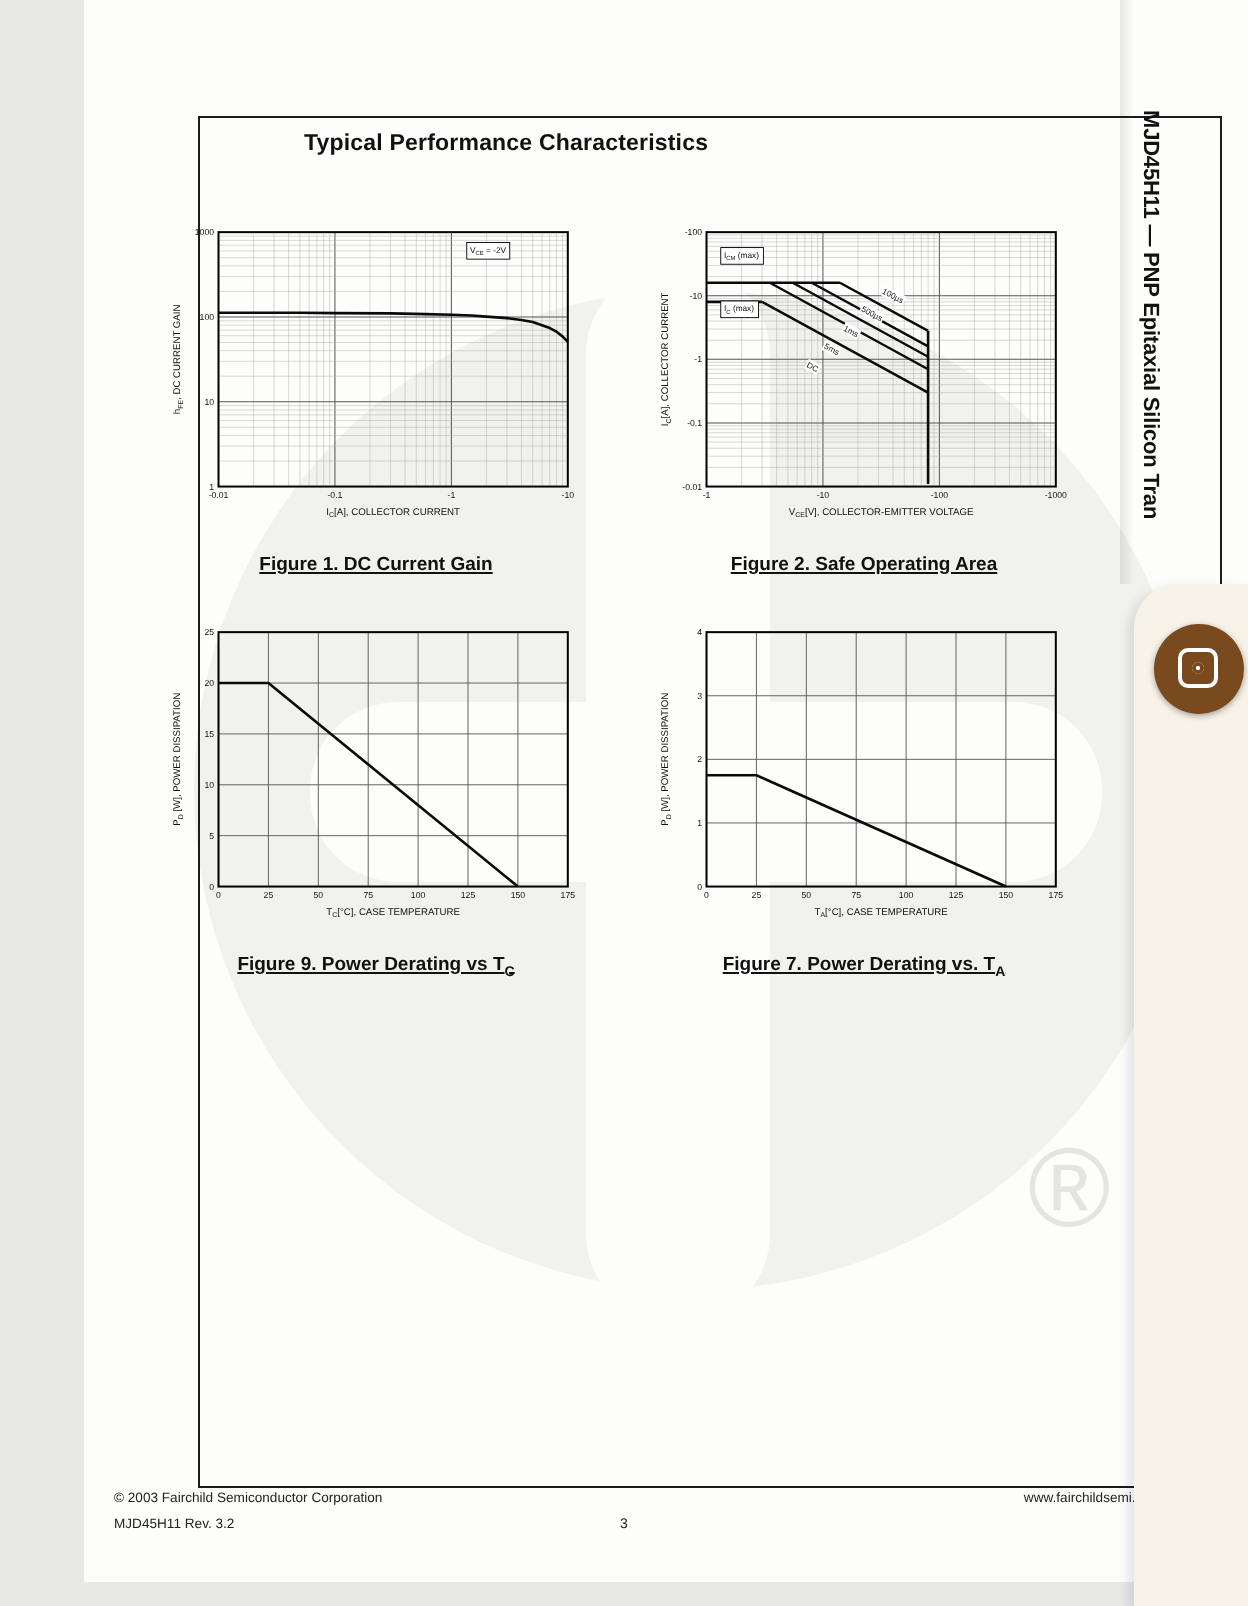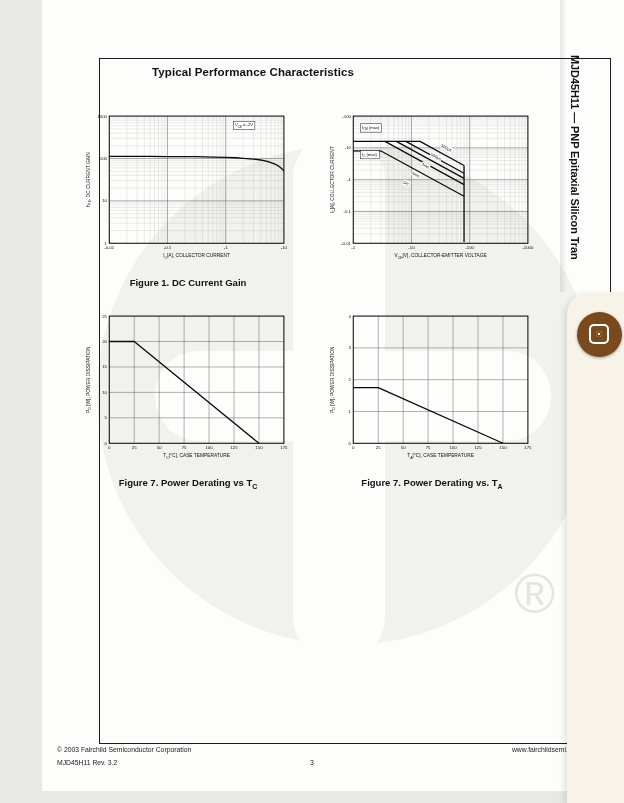--- a/index.html
+++ b/index.html
@@ -4,21 +4,21 @@
 <style>
   html,body{margin:0;padding:0;}
   body{width:624px;height:803px;background:#e8e8e6;font-family:"Liberation Sans",sans-serif;position:relative;overflow:hidden;}
   .paper{position:absolute;left:42px;top:0;width:582px;height:791px;background:#fdfdfc;}
   .frame{position:absolute;left:57px;top:58px;width:510px;height:684px;border:1px solid #1c1c1c;}
   .page-title{position:absolute;left:75px;top:66px;font-size:11.5px;font-weight:bold;color:#111;letter-spacing:0.1px;margin-left:35px;}
   .fig{position:absolute;width:212px;}
   .fig svg{width:212px;height:auto;display:block;font-family:"Liberation Sans",sans-serif;}
   #fig1{left:82px;top:108px;} #fig2{left:326px;top:108px;}
   #fig3{left:82px;top:308px;} #fig4{left:326px;top:308px;}
-  .caption{margin-top:9px;text-align:center;font-size:9.5px;font-weight:bold;color:#111;}
+  .caption{margin-top:9px;text-align:center;font-size:9.5px;font-weight:bold;color:#111;text-decoration:underline;}
   .caption sub{font-size:7px;}
   .footer-copy{position:absolute;left:57px;top:746px;font-size:6.8px;color:#222;}
   .footer-rev{position:absolute;left:57px;top:759px;font-size:6.8px;color:#222;}
   .footer-page{position:absolute;left:0;top:759px;width:624px;text-align:center;font-size:7px;color:#222;}
   .footer-site{position:absolute;right:49px;top:746px;font-size:6.8px;color:#222;}
   .v-title{position:absolute;left:569px;top:55px;height:240px;writing-mode:vertical-rl;
            font-size:11px;font-weight:bold;color:#111;letter-spacing:-0.1px;white-space:nowrap;overflow:hidden;}
   .edge-shadow{position:absolute;left:560px;top:0;width:7px;height:292px;
                background:linear-gradient(to right,rgba(0,0,0,0.09),rgba(0,0,0,0));}
   .side-panel{position:absolute;left:567px;top:292px;width:57px;height:511px;background:#f7f3e9;
@@ -226,20 +226,21 @@
         <rect x="102.09920349121094" y="45.41762237548828" width="12.421590995788574" height="5.352978134155274" fill="#fff" transform="rotate(28 108.31 49.580000000000005)"></rect>
         <text x="108.31" y="49.580000000000005" font-size="4.1" fill="#111" text-anchor="middle" transform="rotate(28 108.31 49.580000000000005)"><tspan font-size="4.1">500μs</tspan></text>
         <rect x="93.46822204589844" y="54.23761825561523" width="8.923549842834472" height="5.352978134155274" fill="#fff" transform="rotate(28 97.92999999999999 58.400000000000006)"></rect>
         <text x="97.92999999999999" y="58.400000000000006" font-size="4.1" fill="#111" text-anchor="middle" transform="rotate(28 97.92999999999999 58.400000000000006)"><tspan font-size="4.1">1ms</tspan></text>
         <rect x="83.95322265625" y="63.057621765136716" width="8.923549842834472" height="5.352978134155274" fill="#fff" transform="rotate(28 88.41499999999999 67.22)"></rect>
         <text x="88.41499999999999" y="67.22" font-size="4.1" fill="#111" text-anchor="middle" transform="rotate(28 88.41499999999999 67.22)"><tspan font-size="4.1">5ms</tspan></text>
         <rect x="75.34369506835938" y="71.87762145996093" width="7.122714233398438" height="5.352978134155274" fill="#fff" transform="rotate(28 78.9 76.04)"></rect>
         <text x="78.9" y="76.04" font-size="4.1" fill="#111" text-anchor="middle" transform="rotate(28 78.9 76.04)"><tspan font-size="4.1">DC</tspan></text>
       </svg>
     </div>
+  <div class="caption"><span>Figure 2. Safe Operating Area</span></div>
 </div>
 <div class="fig" id="fig3">
   <div>
       <svg viewBox="0 0 210 158">
         <g>
           <line x1="51.71428571428571" y1="8" x2="51.71428571428571" y2="134" stroke="#555" stroke-width="0.45"></line>
           <line x1="76.42857142857142" y1="8" x2="76.42857142857142" y2="134" stroke="#555" stroke-width="0.45"></line>
           <line x1="101.14285714285714" y1="8" x2="101.14285714285714" y2="134" stroke="#555" stroke-width="0.45"></line>
           <line x1="125.85714285714285" y1="8" x2="125.85714285714285" y2="134" stroke="#555" stroke-width="0.45"></line>
           <line x1="150.57142857142856" y1="8" x2="150.57142857142856" y2="134" stroke="#555" stroke-width="0.45"></line>
@@ -266,21 +267,21 @@
           <text x="24.8" y="34.69999999999999" text-anchor="end" font-size="4.3">20</text>
           <text x="24.8" y="9.5" text-anchor="end" font-size="4.3">25</text>
         </g>
         <text x="113.5" y="148" text-anchor="middle" font-size="4.8" fill="#111"><tspan font-size="4.8">T</tspan><tspan font-size="3.46" dy="1.3">C</tspan><tspan font-size="4.8" dy="-1.3">[°C], CASE TEMPERATURE</tspan></text>
         <text x="8" y="71" text-anchor="middle" font-size="4.8" fill="#111" transform="rotate(-90 8 71)"><tspan font-size="4.8">P</tspan><tspan font-size="3.46" dy="1.3">D</tspan><tspan font-size="4.8" dy="-1.3"> [W], POWER DISSIPATION</tspan></text>
         <g>
           <polyline points="27.00,33.20 51.71,33.20 175.29,134.00" fill="none" stroke="#0a0a0a" stroke-width="1.3" stroke-linejoin="round"></polyline>
         </g>
       </svg>
     </div>
-  <div class="caption"><span>Figure 7. Power Derating vs T</span><sub>C</sub></div>
+  <div class="caption"><span>Figure 9. Power Derating vs T</span><sub>C</sub></div>
 </div>
 <div class="fig" id="fig4">
   <div>
       <svg viewBox="0 0 210 158">
         <g>
           <line x1="51.71428571428571" y1="8" x2="51.71428571428571" y2="134" stroke="#555" stroke-width="0.45"></line>
           <line x1="76.42857142857142" y1="8" x2="76.42857142857142" y2="134" stroke="#555" stroke-width="0.45"></line>
           <line x1="101.14285714285714" y1="8" x2="101.14285714285714" y2="134" stroke="#555" stroke-width="0.45"></line>
           <line x1="125.85714285714285" y1="8" x2="125.85714285714285" y2="134" stroke="#555" stroke-width="0.45"></line>
           <line x1="150.57142857142856" y1="8" x2="150.57142857142856" y2="134" stroke="#555" stroke-width="0.45"></line>

